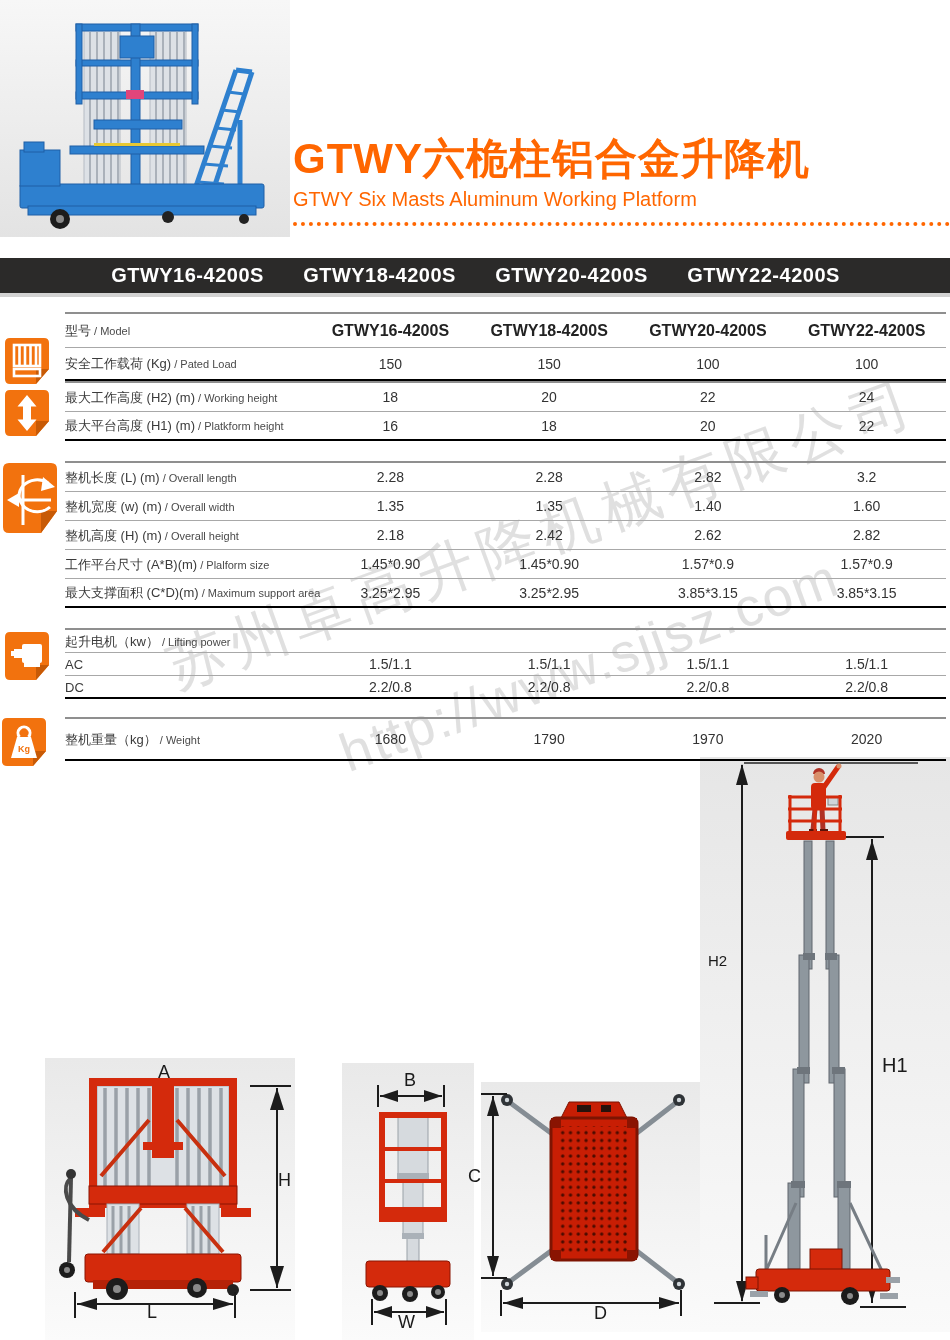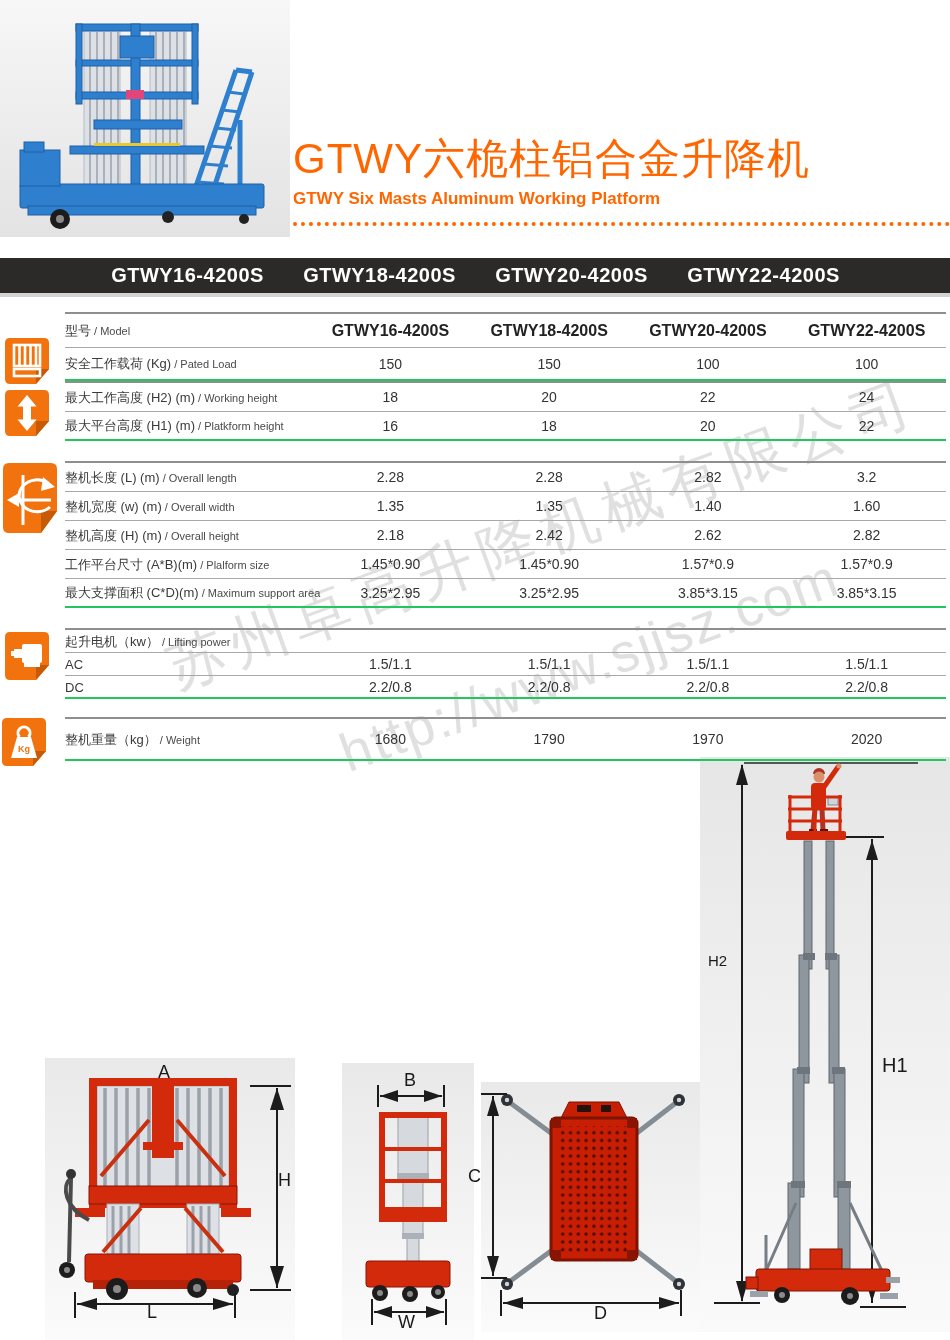--- a/index.html
+++ b/index.html
@@ -5,42 +5,42 @@
   *{margin:0;padding:0;box-sizing:border-box}
   html,body{background:#fff}
   #page{position:relative;width:950px;height:1340px;background:#fff;overflow:hidden;
         font-family:"Liberation Sans","DejaVu Sans",sans-serif;color:#333}
 
   
   .photo{position:absolute;left:0;top:0;width:290px;height:237px}
 
   
   .title-block{position:absolute;left:293px;top:136px;width:657px}
-  .title-zh{font-size:42px;font-weight:normal;color:#ff6600;line-height:46px;letter-spacing:1px;white-space:nowrap}
-  .title-en{font-size:17px;font-weight:bold;color:#ff6600;line-height:30px;margin-top:2px;white-space:nowrap}
+  .title-zh{font-size:42px;font-weight:bold;color:#ff6600;line-height:46px;letter-spacing:1px;white-space:nowrap}
+  .title-en{font-size:20px;font-weight:normal;color:#ff6600;line-height:30px;margin-top:2px;white-space:nowrap}
   .dotted{margin-top:8px;border-bottom:4px dotted #ff6600;height:0}
 
   
   .model-bar{position:absolute;left:0;top:258px;width:950px;height:39px;background:#2b2a29;
              border-bottom:4px solid #d2d2d2;display:flex;align-items:center}
   .model-bar span{display:inline-block;width:155px;margin-left:37px;text-align:center;
                   color:#fff;font-size:20px;font-weight:bold;letter-spacing:.5px;white-space:nowrap}
   .model-bar span:first-child{margin-left:110px}
 
   
   .watermark{position:absolute;left:105px;top:495px;width:920px;text-align:center;
              transform:rotate(-20deg);color:#c2c2c2;opacity:.5;z-index:1;pointer-events:none;white-space:nowrap}
   .wm1{font-size:58px;letter-spacing:8px;line-height:70px}
   .wm2{font-size:54px;letter-spacing:2px;line-height:64px;margin-top:72px}
 
   
   #spec-table{position:absolute;left:65px;top:312px;width:881px;z-index:2}
   .group{border-top:2px solid #8f8f8f}
   .trow{display:flex;align-items:center;border-bottom:1px solid #a8a8a8}
-  .group .trow:last-child{border-bottom:2px solid #22c55e}
+  .group .trow:last-child{border-bottom:2px solid #000000}
   .g0{}.g1{margin-bottom:20px}.g2{margin-bottom:20px}.g3{margin-bottom:18px}
   .g0 .trow{height:33px}.g0 .thead{height:34px}
   .g1 .trow{height:29px}.g2 .trow{height:29px}.g3 .trow{height:23px}.g4 .trow{height:42px}
   .tlabel{width:246px;white-space:nowrap;color:#3a3a3a}
   .tlabel .zh{font-size:13px}
   .tlabel .en{font-size:11px;color:#4a4a4a}
   .tval{flex:1;text-align:center;font-size:14px;color:#333;white-space:nowrap}
   .thead .tval{font-weight:bold;font-size:16px;color:#222}
 
   

